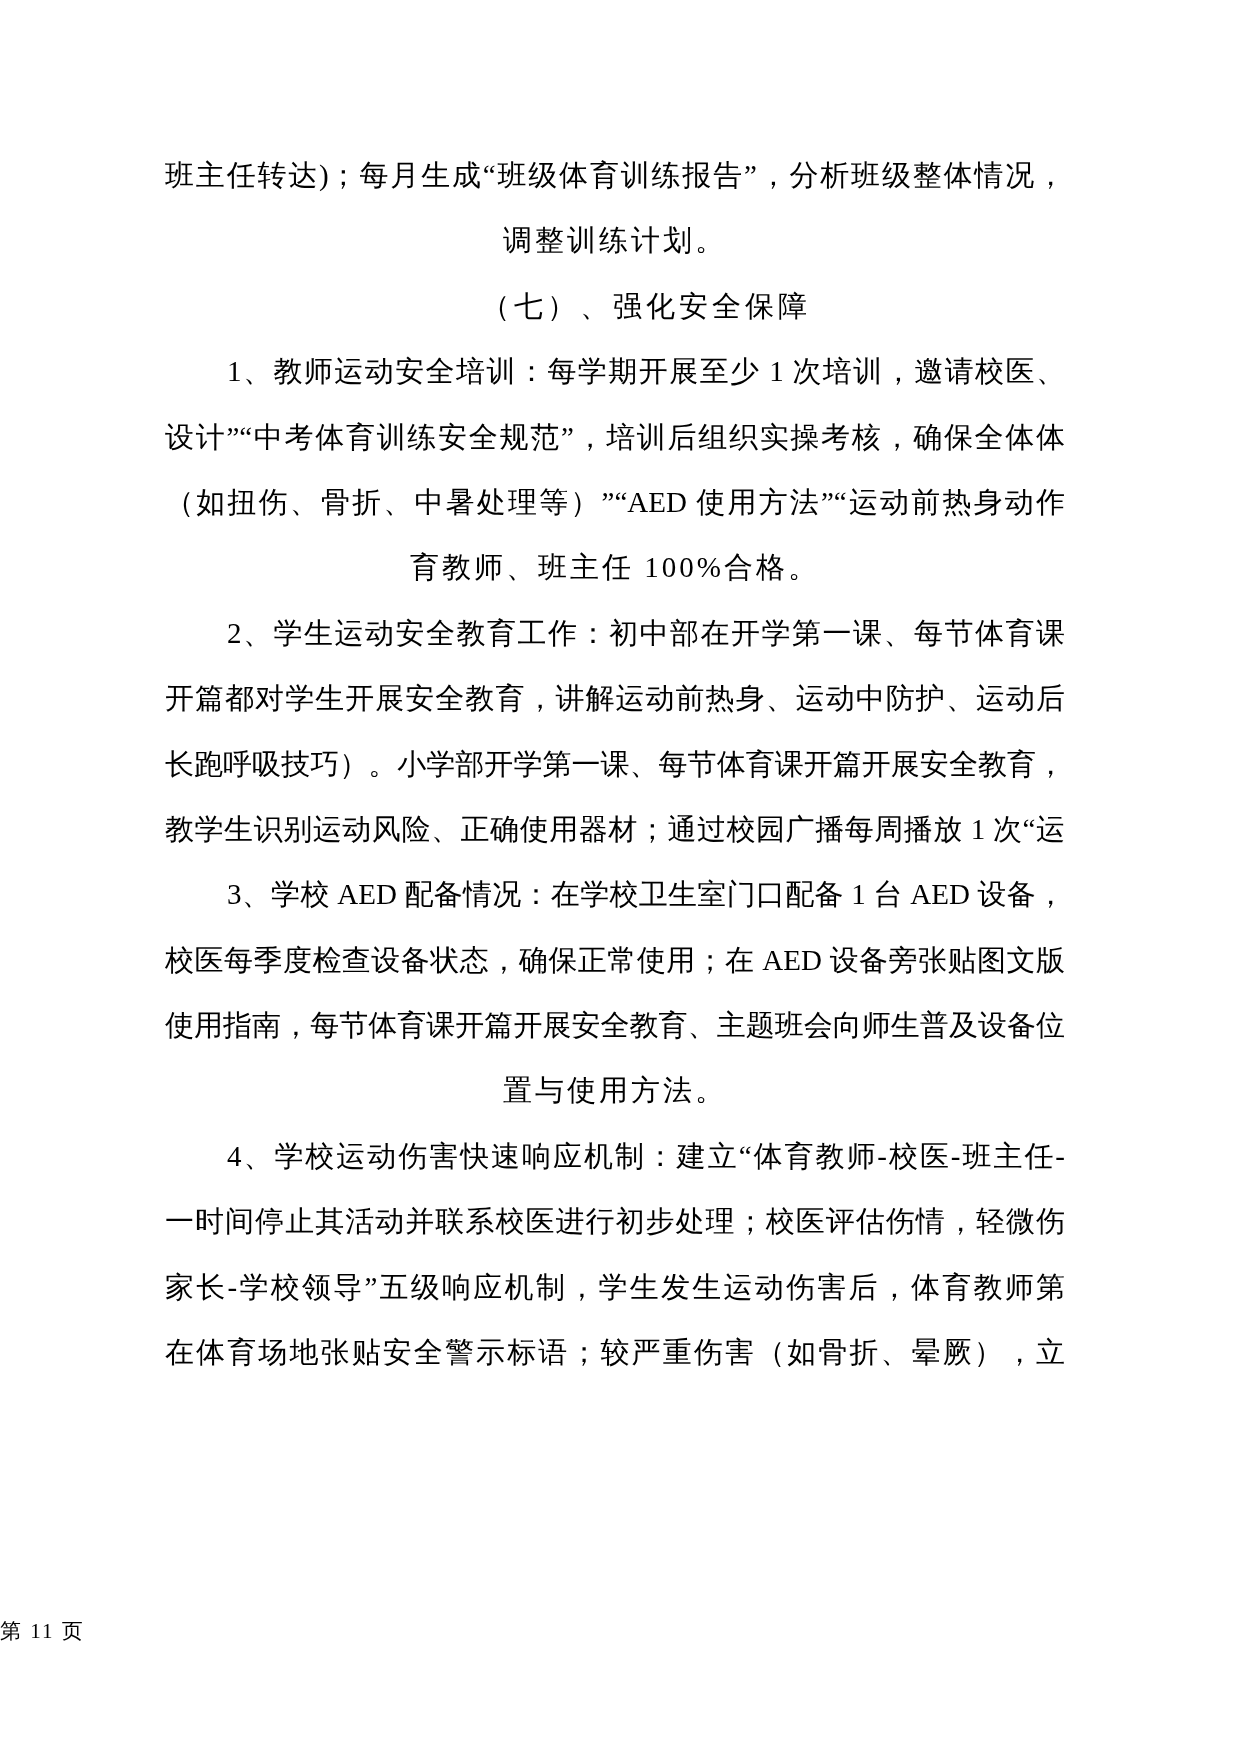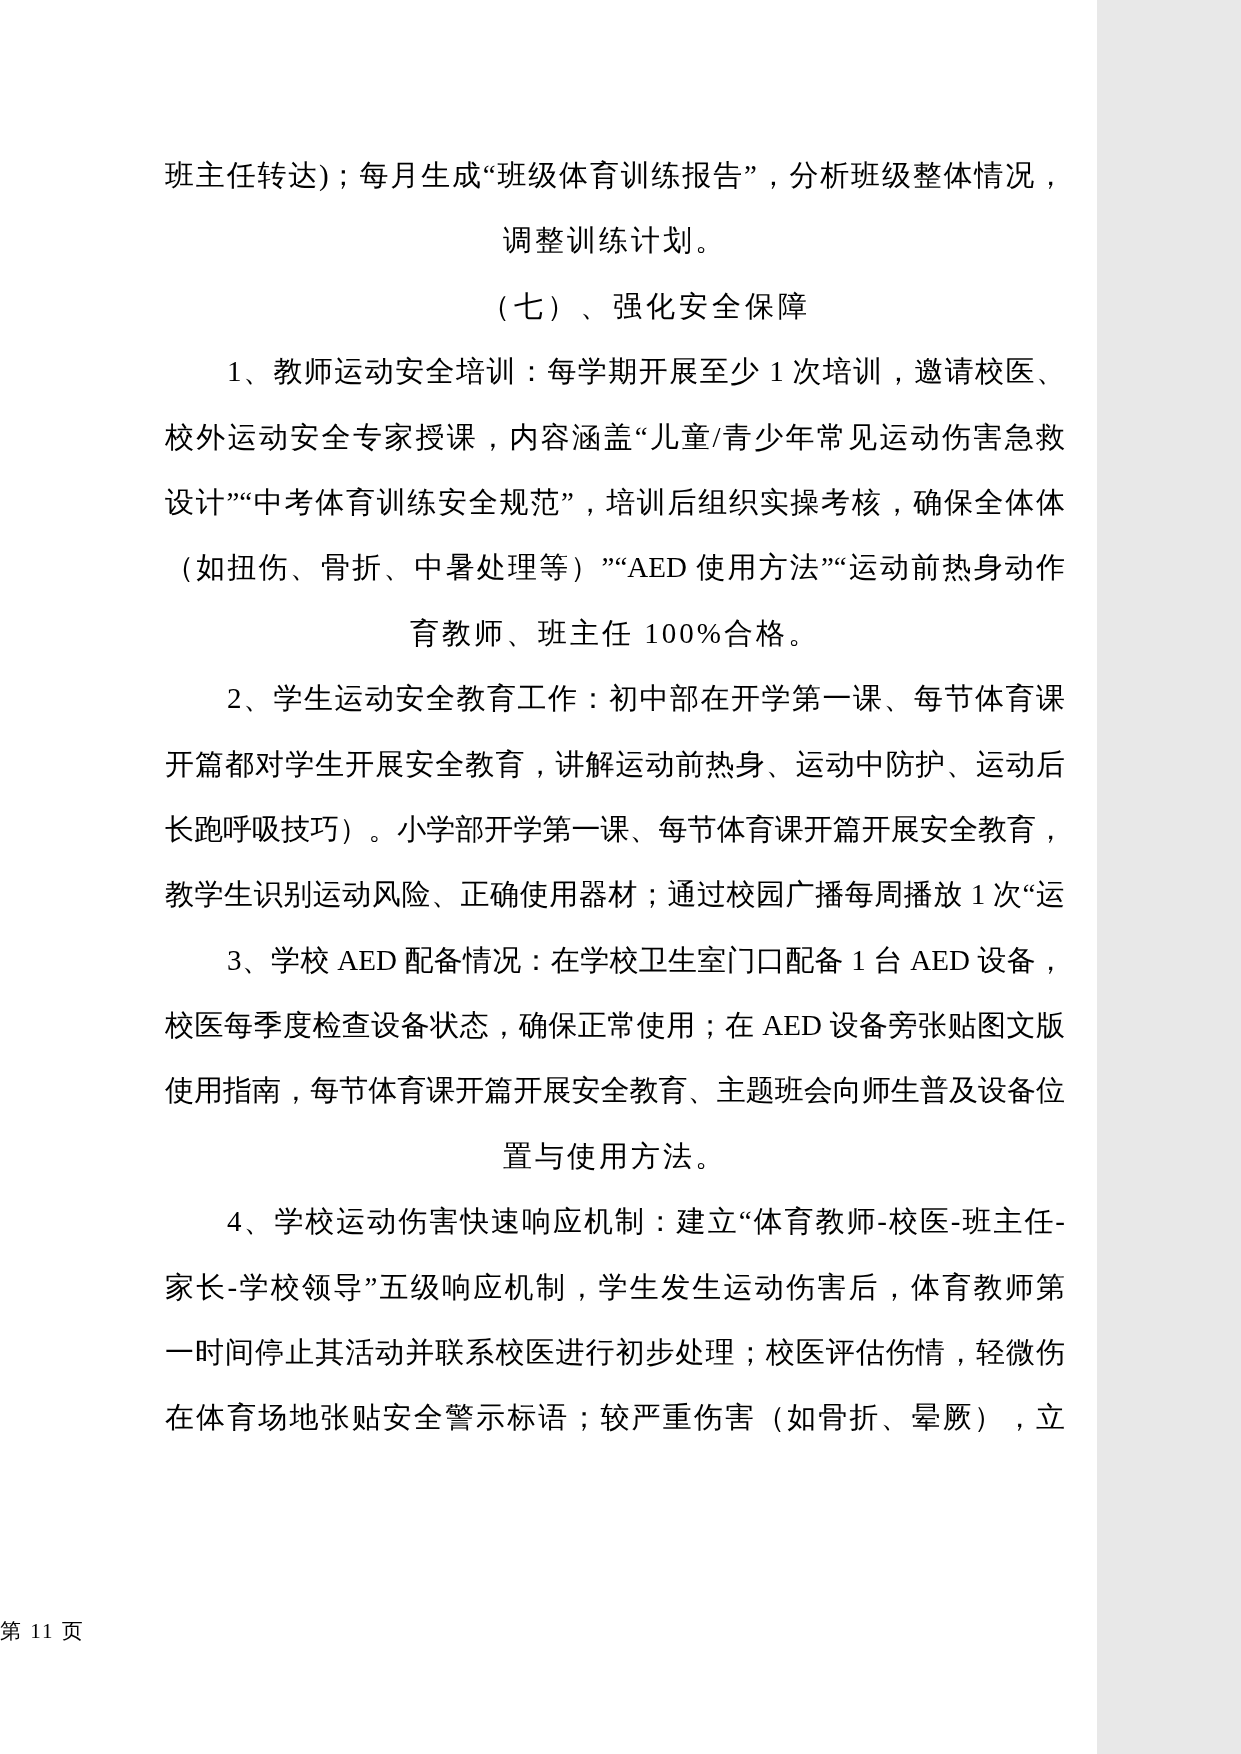--- a/index.html
+++ b/index.html
@@ -2,21 +2,21 @@
 <html><head>
 <meta charset="utf-8">
 <style>
   html, body {
     margin: 0;
     padding: 0;
     background: #e8e8e8;
   }
   .page {
     position: relative;
-    width: 1097px;
+    width: 1241px;
     height: 1754px;
     background: #ffffff;
     font-family: "Liberation Serif", "DejaVu Serif", serif;
     color: #000000;
     overflow: hidden;
   }
   .content {
     position: absolute;
     left: 165px;
     top: 143px;
@@ -61,31 +61,30 @@
 </style>
 </head>
 <body>
 
 <div class="page">
   <div class="content">
     <div class="line j">班主任转达)；每月生成“班级体育训练报告”，分析班级整体情况，</div>
     <div class="line">调整训练计划。</div>
     <div class="line heading">（七）、强化安全保障</div>
     <div class="line j indent">1、教师运动安全培训：每学期开展至少 1 次培训，邀请校医、</div>
-    <div class="line j">校外运动安全专家授课，内容涵盖“儿童/青少年常见运动伤害急救</div>
     <div class="line j">设计”“中考体育训练安全规范”，培训后组织实操考核，确保全体体</div>
     <div class="line j">（如扭伤、骨折、中暑处理等）”“AED 使用方法”“运动前热身动作</div>
     <div class="line">育教师、班主任 100%合格。</div>
     <div class="line j indent">2、学生运动安全教育工作：初中部在开学第一课、每节体育课</div>
     <div class="line j">开篇都对学生开展安全教育，讲解运动前热身、运动中防护、运动后</div>
     <div class="line j">长跑呼吸技巧）。小学部开学第一课、每节体育课开篇开展安全教育，</div>
     <div class="line j">教学生识别运动风险、正确使用器材；通过校园广播每周播放 1 次“运</div>
     <div class="line j indent">3、学校 AED 配备情况：在学校卫生室门口配备 1 台 AED 设备，</div>
     <div class="line j">校医每季度检查设备状态，确保正常使用；在 AED 设备旁张贴图文版</div>
     <div class="line j">使用指南，每节体育课开篇开展安全教育、主题班会向师生普及设备位</div>
     <div class="line">置与使用方法。</div>
     <div class="line j indent">4、学校运动伤害快速响应机制：建立“体育教师-校医-班主任-</div>
+    <div class="line j">一时间停止其活动并联系校医进行初步处理；校医评估伤情，轻微伤</div>
     <div class="line j">家长-学校领导”五级响应机制，学生发生运动伤害后，体育教师第</div>
-    <div class="line j">一时间停止其活动并联系校医进行初步处理；校医评估伤情，轻微伤</div>
     <div class="line j">在体育场地张贴安全警示标语；较严重伤害（如骨折、晕厥），立</div>
   </div>
   <div class="footer">第 11 页</div>
 </div>
 
 </body></html>

